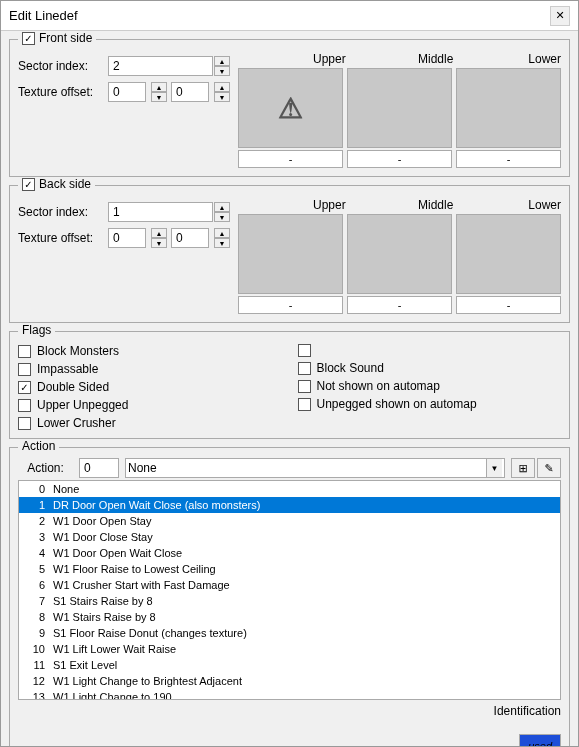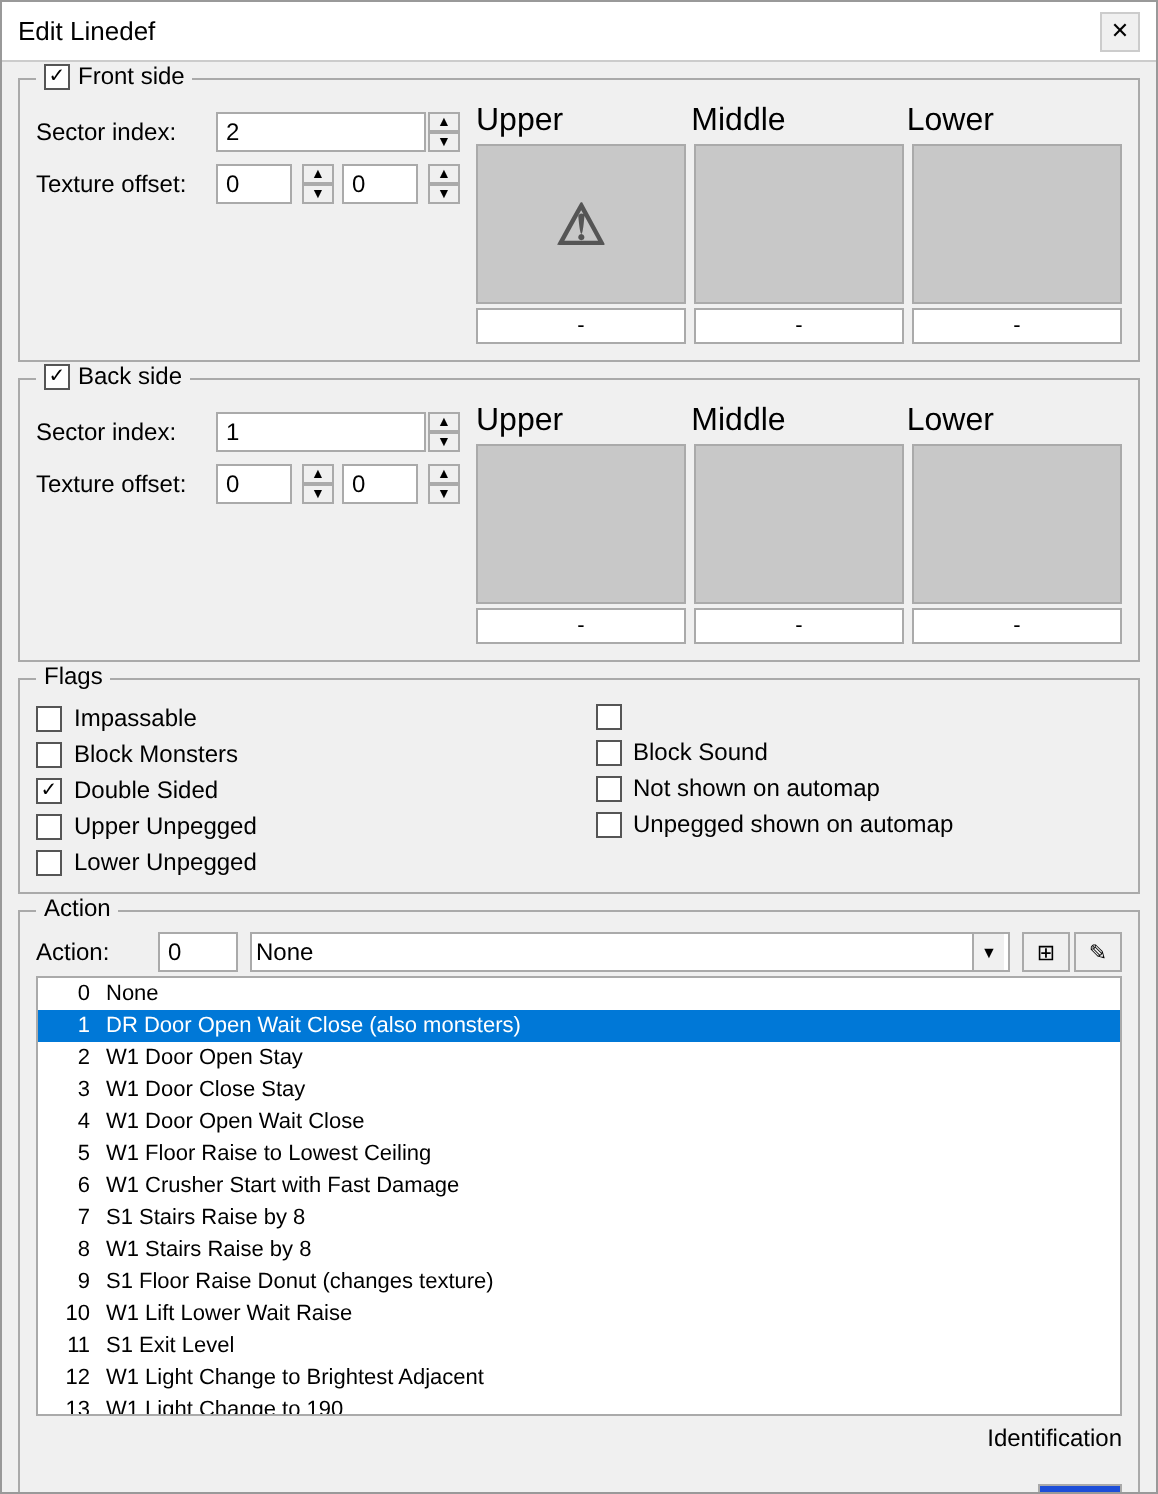--- a/index.html
+++ b/index.html
@@ -125,22 +125,22 @@
       flex: 1;
       display: flex;
       flex-direction: column;
     }
     .texture-labels {
       display: flex;
       margin-bottom: 2px;
     }
     .texture-label {
       flex: 1;
-      text-align: left;
-      font-size: 16px;
+      text-align: right;
+      font-size: 12px;
     }
     .texture-boxes {
       display: flex;
       gap: 4px;
     }
     .texture-box {
       flex: 1;
       height: 80px;
       border: 1px solid #aaa;
       background: #c8c8c8;
@@ -199,20 +199,21 @@
     }
     .action-row {
       display: flex;
       align-items: center;
       gap: 6px;
       margin-top: 4px;
     }
     .action-label {
       font-size: 12px;
       width: 55px;
+      text-align: center;
     }
     .action-input {
       width: 40px;
       height: 20px;
       border: 1px solid #aaa;
       background: #fff;
       padding: 0 4px;
       font-size: 12px;
     }
     .action-select {
@@ -464,37 +465,37 @@
     </div>
 
     <div class="group-box">
       <div class="group-box-title">
         <span>Flags</span>
       </div>
       <div class="flags-content">
         <div class="flags-col" id="flags-left">
             <div class="flag-row">
               <div class="checkbox"></div>
+              <span class="flag-label">Block Monsters</span>
+            </div>
+            <div class="flag-row">
+              <div class="checkbox"></div>
               <span class="flag-label">Impassable</span>
-            </div>
-            <div class="flag-row">
-              <div class="checkbox"></div>
-              <span class="flag-label">Block Monsters</span>
             </div>
             <div class="flag-row">
               <div class="checkbox checked"></div>
               <span class="flag-label">Double Sided</span>
             </div>
             <div class="flag-row">
               <div class="checkbox"></div>
               <span class="flag-label">Upper Unpegged</span>
             </div>
             <div class="flag-row">
               <div class="checkbox"></div>
-              <span class="flag-label">Lower Unpegged</span>
+              <span class="flag-label">Lower Crusher</span>
             </div>
           </div>
         <div class="flags-col" id="flags-right">
             <div class="flag-row">
               <div class="checkbox"></div>
             </div>
             <div class="flag-row">
               <div class="checkbox"></div>
               <span class="flag-label">Block Sound</span>
             </div>

